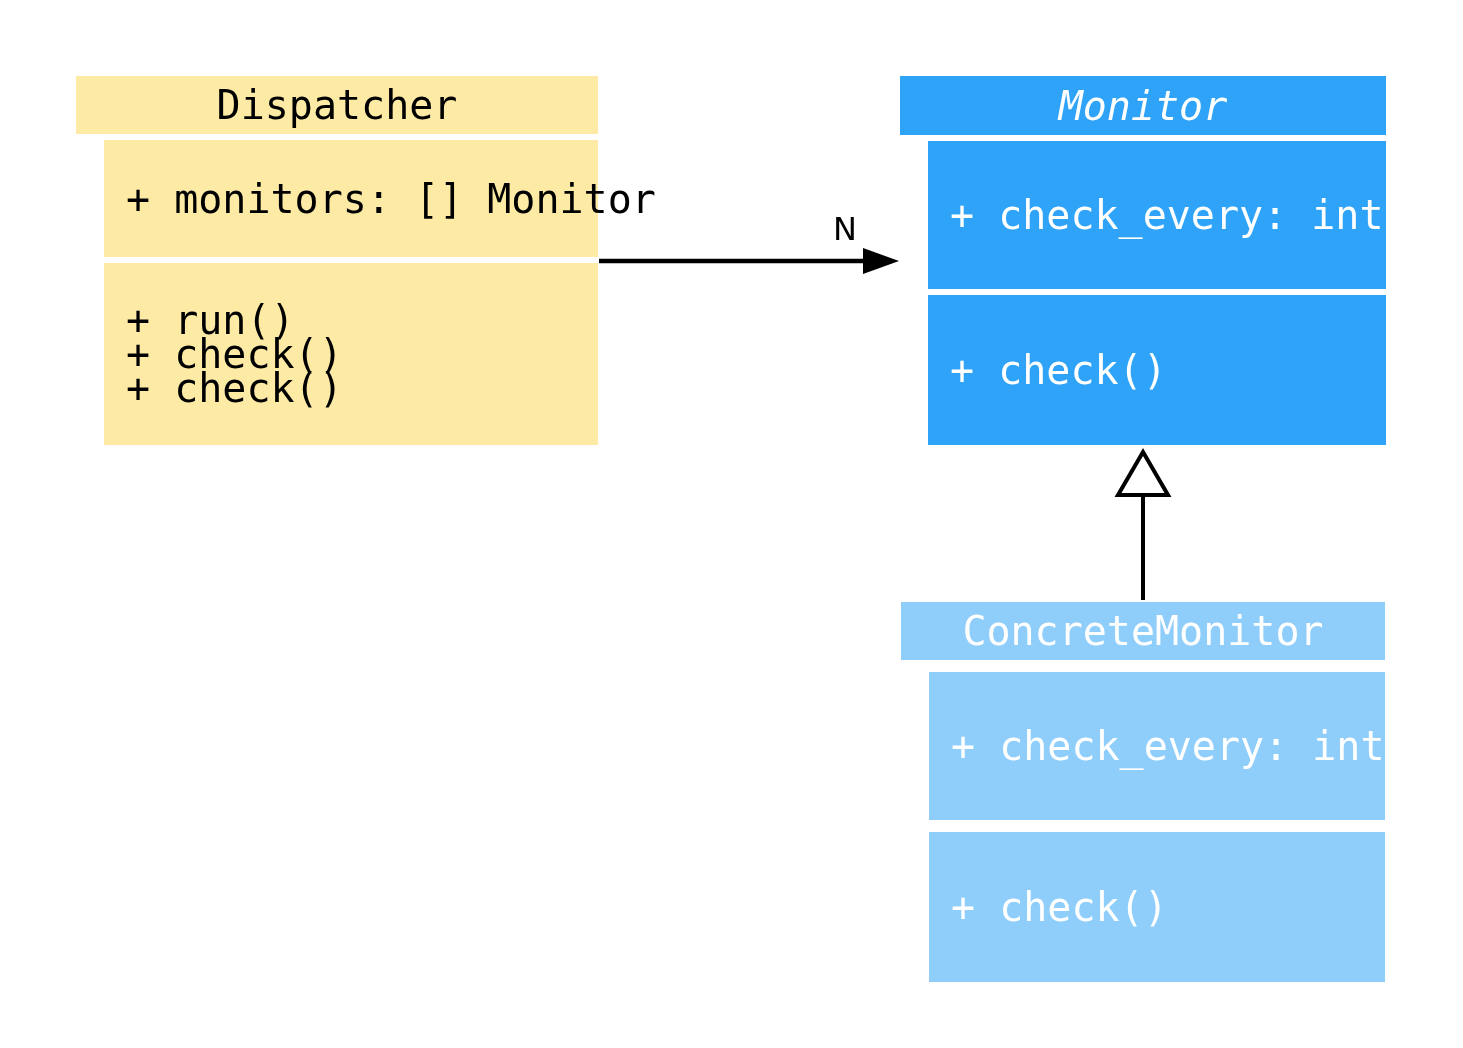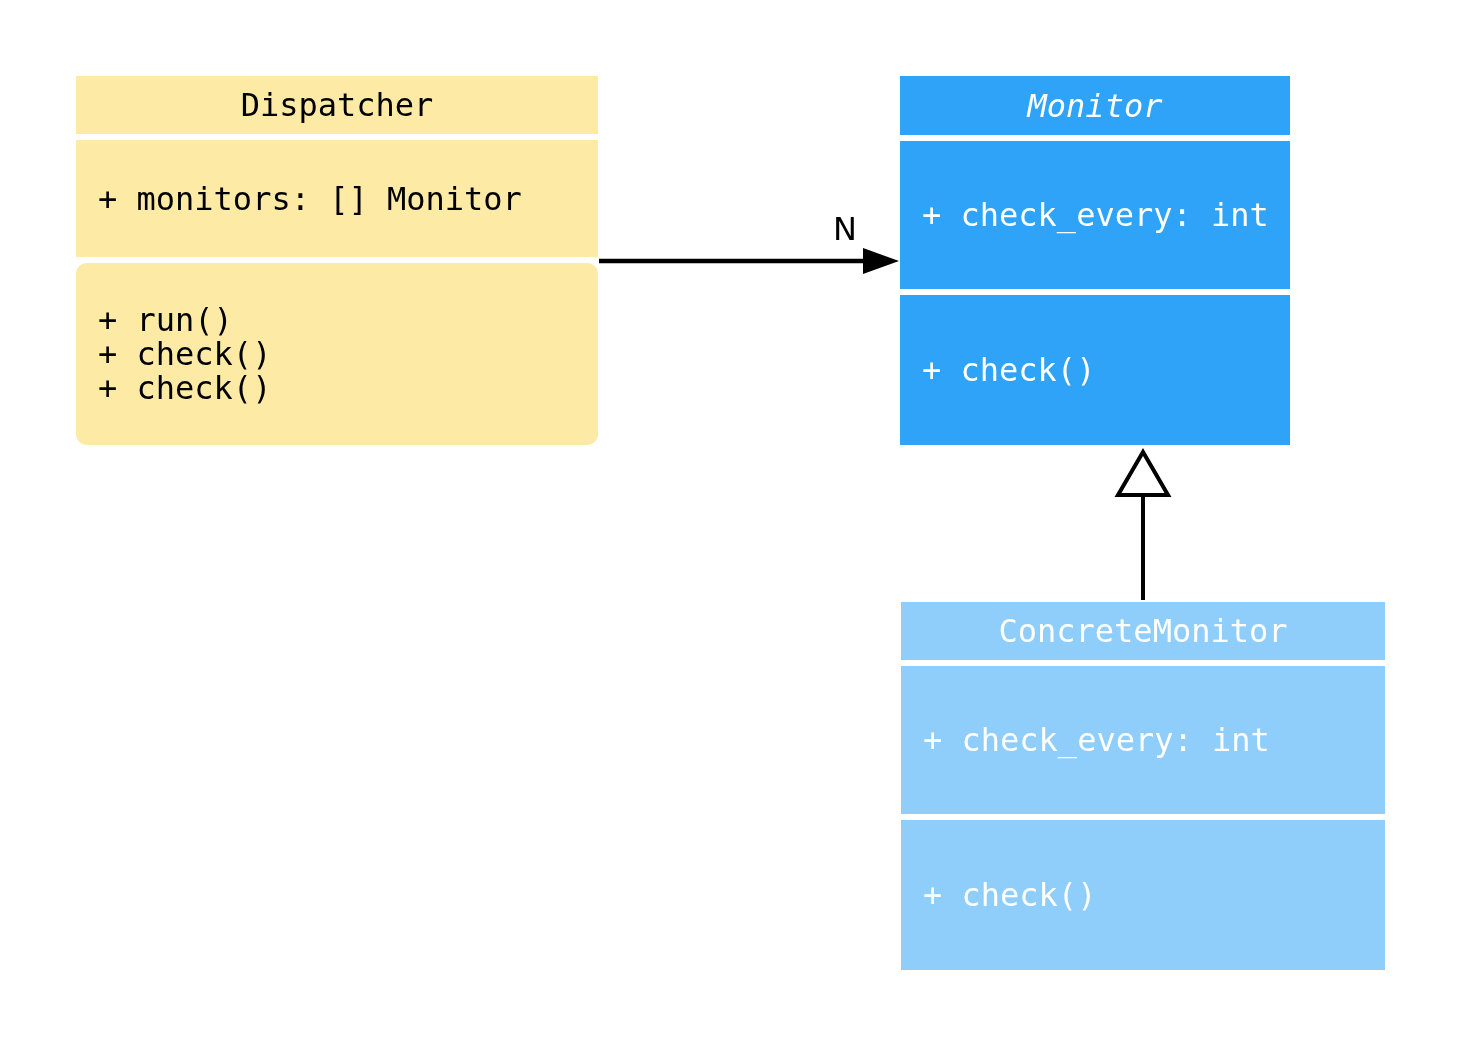--- a/index.html
+++ b/index.html
@@ -43,46 +43,47 @@
     position: absolute;
     display: flex;
     flex-direction: column;
     gap: 6px;
   }
   .sec {
     box-sizing: border-box;
     display: flex;
     flex-direction: column;
     justify-content: center;
-    font-size: 32px;
+    font-size: 40px;
     line-height: 34px;
     white-space: pre;
   }
   .sec.title {
     align-items: center;
     justify-content: center;
   }
   .sec.attrs, .sec.methods {
     align-items: flex-start;
     padding-left: 22px;
+    margin-left: 28px;
   }
   .title.abstract {
     font-style: italic;
   }
   #box-dispatcher { left: 76px;  top: 76px;  width: 522px; }
   #box-dispatcher .title   { height: 58px; }
   #box-dispatcher .attrs   { height: 117px; }
   #box-dispatcher .methods { height: 182px; }
 
-  #box-monitor { left: 900px; top: 76px; width: 390px; }
+  #box-monitor { left: 900px; top: 76px; width: 486px; }
   #box-monitor .title   { height: 59px; }
   #box-monitor .attrs   { height: 148px; }
   #box-monitor .methods { height: 150px; }
 
-  #box-concrete-monitor { left: 901px; top: 602px; width: 484px; }
+  #box-concrete-monitor { left: 901px; top: 602px; width: 484px; gap: 12px; }
   #box-concrete-monitor .title   { height: 58px; }
   #box-concrete-monitor .attrs   { height: 148px; }
   #box-concrete-monitor .methods { height: 150px; }
 </style>
 </head>
 <body>
 
 <div class="canvas">
 
   <svg class="relations" width="1463" height="1048" viewBox="0 0 1463 1048">
@@ -95,21 +96,21 @@
       <line class="inherit-line" x1="1143" y1="600" x2="1143" y2="496" style="stroke: rgb(0, 0, 0);"></line>
       <polygon class="inherit-head" points="1143,452 1118,495 1168,495" style="stroke: rgb(0, 0, 0);"></polygon>
     </g>
   </svg>
 
   <div class="class-box" id="box-dispatcher">
     <div class="sec title" style="background-color: rgb(252, 234, 165); color: rgb(0, 0, 0);">Dispatcher</div>
     <div class="sec attrs" style="background-color: rgb(252, 234, 165); color: rgb(0, 0, 0);">
       <div class="line">+ monitors: [] Monitor</div>
     </div>
-    <div class="sec methods" style="background-color: rgb(252, 234, 165); color: rgb(0, 0, 0); border-radius: 11px;">
+    <div class="sec methods" style="background-color: rgb(252, 234, 165); color: rgb(0, 0, 0);">
       <div class="line">+ run()</div>
       <div class="line">+ check()</div>
       <div class="line">+ check()</div>
     </div>
   </div>
 
   <div class="class-box" id="box-monitor">
     <div class="sec title abstract" style="background-color: rgb(46, 163, 248); color: rgb(255, 255, 255);">Monitor</div>
     <div class="sec attrs" style="background-color: rgb(46, 163, 248); color: rgb(255, 255, 255);">
       <div class="line">+ check_every: int</div>

